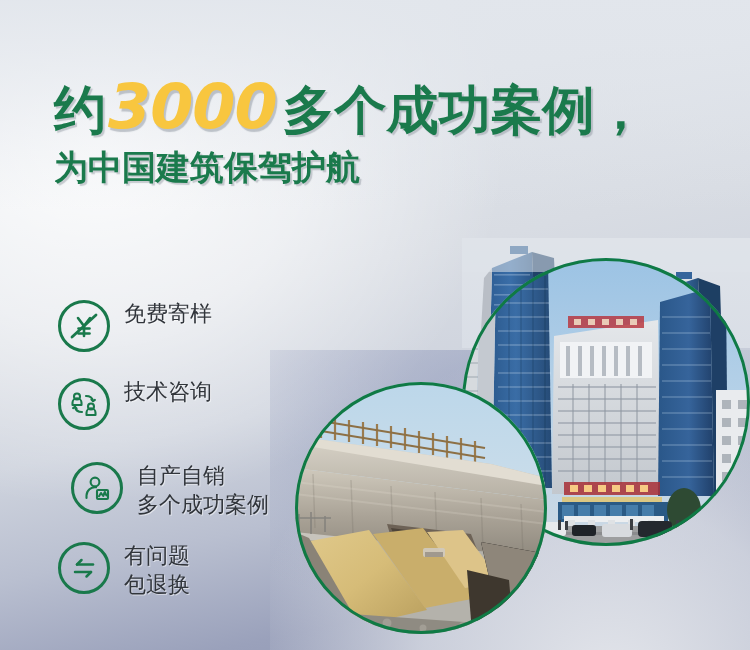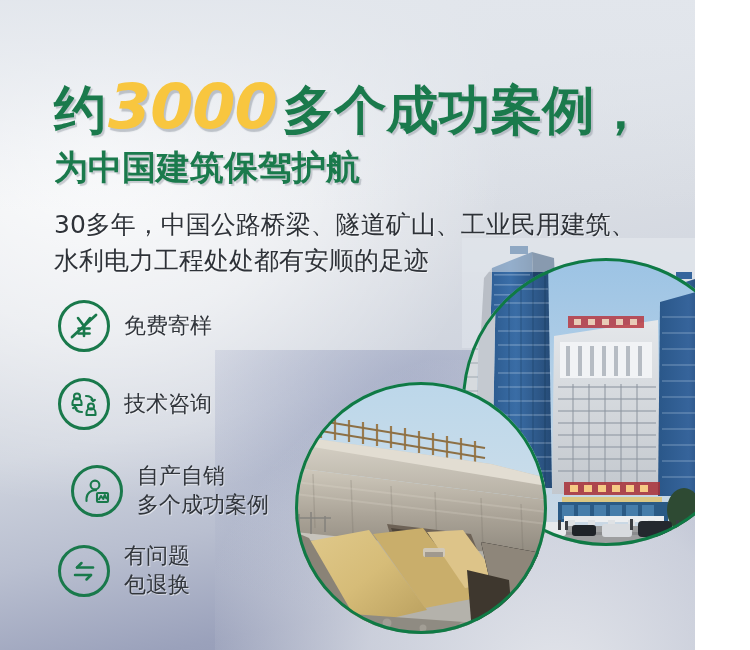--- a/index.html
+++ b/index.html
@@ -6,21 +6,21 @@
     margin: 0;
     padding: 0;
     background: #ffffff;
   }
   body {
     font-family: "DejaVu Sans", "Liberation Sans", sans-serif;
   }
 
   .banner {
     position: relative;
-    width: 695px;
+    width: 750px;
     height: 650px;
     overflow: hidden;
     background: #dfe3e8;
   }
 
   
   .bg-base {
     position: absolute;
     inset: 0;
     background: linear-gradient(168deg,
@@ -122,21 +122,21 @@
   
   .features {
     position: absolute;
     left: 58px;
     top: 300px;
     width: 300px;
   }
   .feature {
     position: absolute;
     display: flex;
-    align-items: center;
+    align-items: flex-start;
     gap: 14px;
   }
   .feature-icon {
     width: 52px;
     height: 52px;
     flex: 0 0 52px;
     border: 3px solid #19794b;
     border-radius: 50%;
     box-sizing: border-box;
     display: flex;
@@ -567,24 +567,20 @@
       <rect x="130" y="170" width="18" height="5" fill="#9a948a" opacity="0.9"></rect>
     </svg>
   </div>
   <div class="photo-ring photo-bridge-ring"></div>
 
   <div class="headline">
     <div class="headline-row1"><span>约</span><span class="num">3000</span><span>多个成功案例，</span></div>
     <div class="headline-row2">为中国建筑保驾护航</div>
   </div>
 
-  <div class="subtitle">
-    <div>30多年，中国公路桥梁、隧道矿山、工业民用建筑、</div>
-    <div>水利电力工程处处都有安顺的足迹</div>
-  </div>
 
   <div class="features">
 
     <div class="feature" style="top:0px; left:0px;">
       <div class="feature-icon">
         <svg width="34" height="34" viewBox="0 0 34 34" fill="none" stroke="#19794b" stroke-width="2.6" stroke-linecap="round">
           <path d="M11 9 L17 17 L23 9"></path>
           <line x1="11.5" y1="19.5" x2="22.5" y2="19.5"></line>
           <line x1="11.5" y1="24.5" x2="22.5" y2="24.5"></line>
           <line x1="17" y1="17" x2="17" y2="27"></line>

